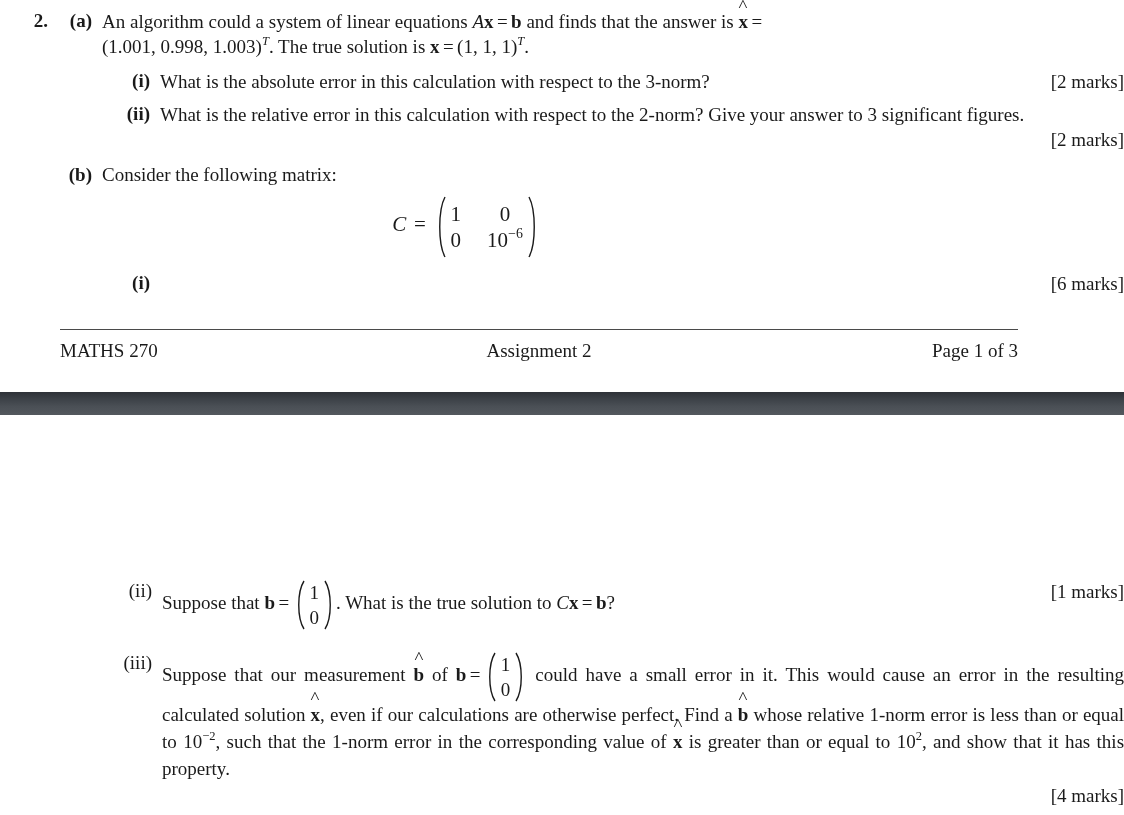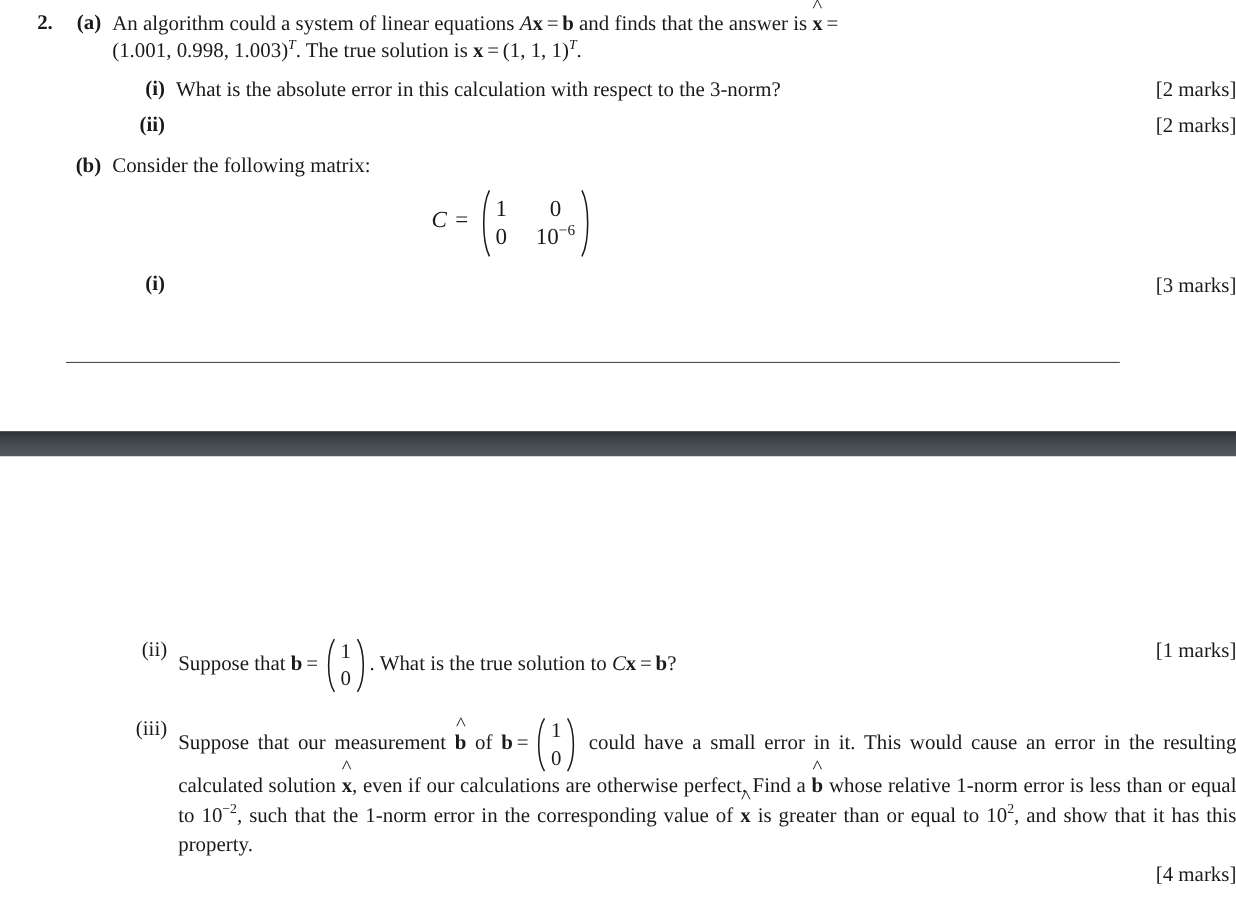--- a/index.html
+++ b/index.html
@@ -191,20 +191,21 @@
           <div class="marker" style="width:36px; margin-right:10px; font-size:19px;">(i)</div>
           <div class="body justify para" style="font-size:19px; width:872px;">
             <span class="marks">[2 marks]</span>
             <span>What is the absolute error in this calculation with respect to the 3-norm?</span>
           </div>
         </div>
 
         <div class="row" style="margin-left:56px; margin-top:8px;">
           <div class="marker" style="width:36px; margin-right:10px; font-size:19px;">(ii)</div>
           <div class="body justify para" style="font-size:19px; width:872px;">
+            <span>What is the relative error in this calculation with respect to the 2-norm?  Give your answer to 3 significant figures.</span>
             <span class="marks-line">[2 marks]</span>
           </div>
         </div>
 
         <div class="row lvl-alpha" style="margin-left:0; margin-top:12px;">
           <div class="marker" style="font-size:19px;">(b)</div>
           <div class="body" style="font-size:19px; width:908px;">Consider the following matrix:</div>
         </div>
 
         <div class="display-eq" style="width:908px; margin-left:-46px;">
@@ -226,29 +227,34 @@
               <svg viewBox="0 0 12 62" preserveAspectRatio="none">
                 <path d="M1 1 C8 14, 8 48, 1 61" fill="none" stroke="#1a1a1a" stroke-width="1.4"></path>
               </svg>
             </span>
           </span>
         </div>
 
         <div class="row" style="margin-left:56px; margin-top:14px;">
           <div class="marker" style="width:36px; margin-right:10px; font-size:19px;">(i)</div>
           <div class="body justify para" style="font-size:19px; width:872px;">
-            <span class="marks">[3 marks]</span>
+            <span class="marks">[6 marks]</span>
           </div>
         </div>
 
       </div>
     </div>
   </div>
 
   <div class="footer-rule" style="top:329px;"></div>
+  <div class="footer" style="top:340px; font-size:19px;">
+    <span>MATHS 270</span>
+    <span class="f-mid">Assignment 2</span>
+    <span>Page 1 of 3</span>
+  </div>
 </div>
 
 <div id="page-separator"></div>
 
 <div class="page" id="page-two">
 
   <div class="row" style="margin-left:112px; margin-top:165px;">
     <div class="marker" style="width:40px; margin-right:10px; font-size:19px;">(ii)</div>
     <div class="body para" style="font-size:19px; width:858px;">
       <span class="marks">[1 marks]</span>

